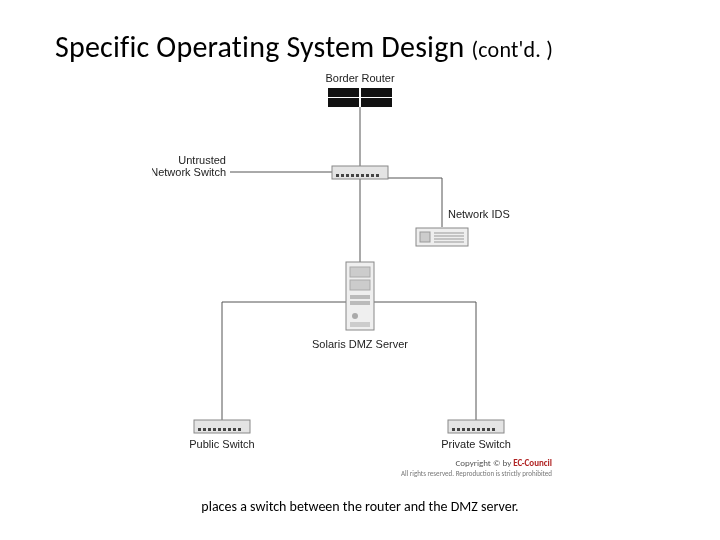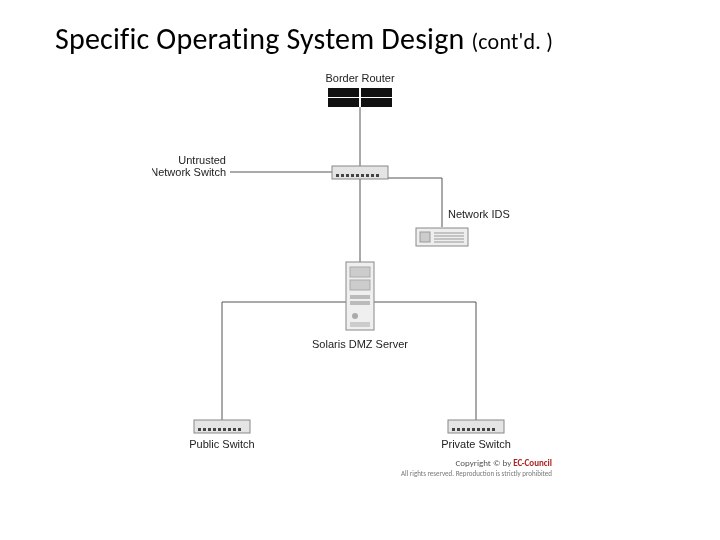--- a/index.html
+++ b/index.html
@@ -1,17 +1,17 @@
 <!DOCTYPE html>
 <html><head>
 <meta charset="utf-8">
 <style>
   html,body{margin:0;padding:0;width:720px;height:540px;background:#fff;font-family:Calibri,Arial,sans-serif;color:#000}
   .slide{position:relative;width:720px;height:540px}
-  .title{position:absolute;left:55px;top:20px;font-size:30px;letter-spacing:0.2px}
+  .title{position:absolute;left:55px;top:28px;font-size:30px;letter-spacing:0.2px}
   .title-sub{font-size:22px}
   .caption{position:absolute;left:0;width:720px;top:498px;text-align:center;font-size:14px}
   .diagram{position:absolute;left:152px;top:72px;width:416px;height:416px}
   .lbl{font-family:Arial,sans-serif;font-size:11px;fill:#222}
   .lblC{font-family:Arial,sans-serif;font-size:11px;fill:#222;text-anchor:middle}
   .sm{font-size:9px;fill:#555}
   .tiny{font-size:7px;fill:#777}
   .line{stroke:#555;stroke-width:1;fill:none}
 </style>
 </head>
@@ -110,14 +110,15 @@
       </g>
     </g>
     <text class="lblC" x="324" y="376">Private Switch</text>
 
     <text class="sm" x="400" y="394" text-anchor="end">
       <tspan>Copyright © by </tspan><tspan fill="#b02222" font-weight="bold">EC-Council</tspan>
     </text>
     <text class="tiny" x="400" y="404" text-anchor="end">All rights reserved. Reproduction is strictly prohibited</text>
   </svg>
 
+  <div class="caption">places a switch between the router and the DMZ server.</div>
 
 </div>
 
 </body></html>

